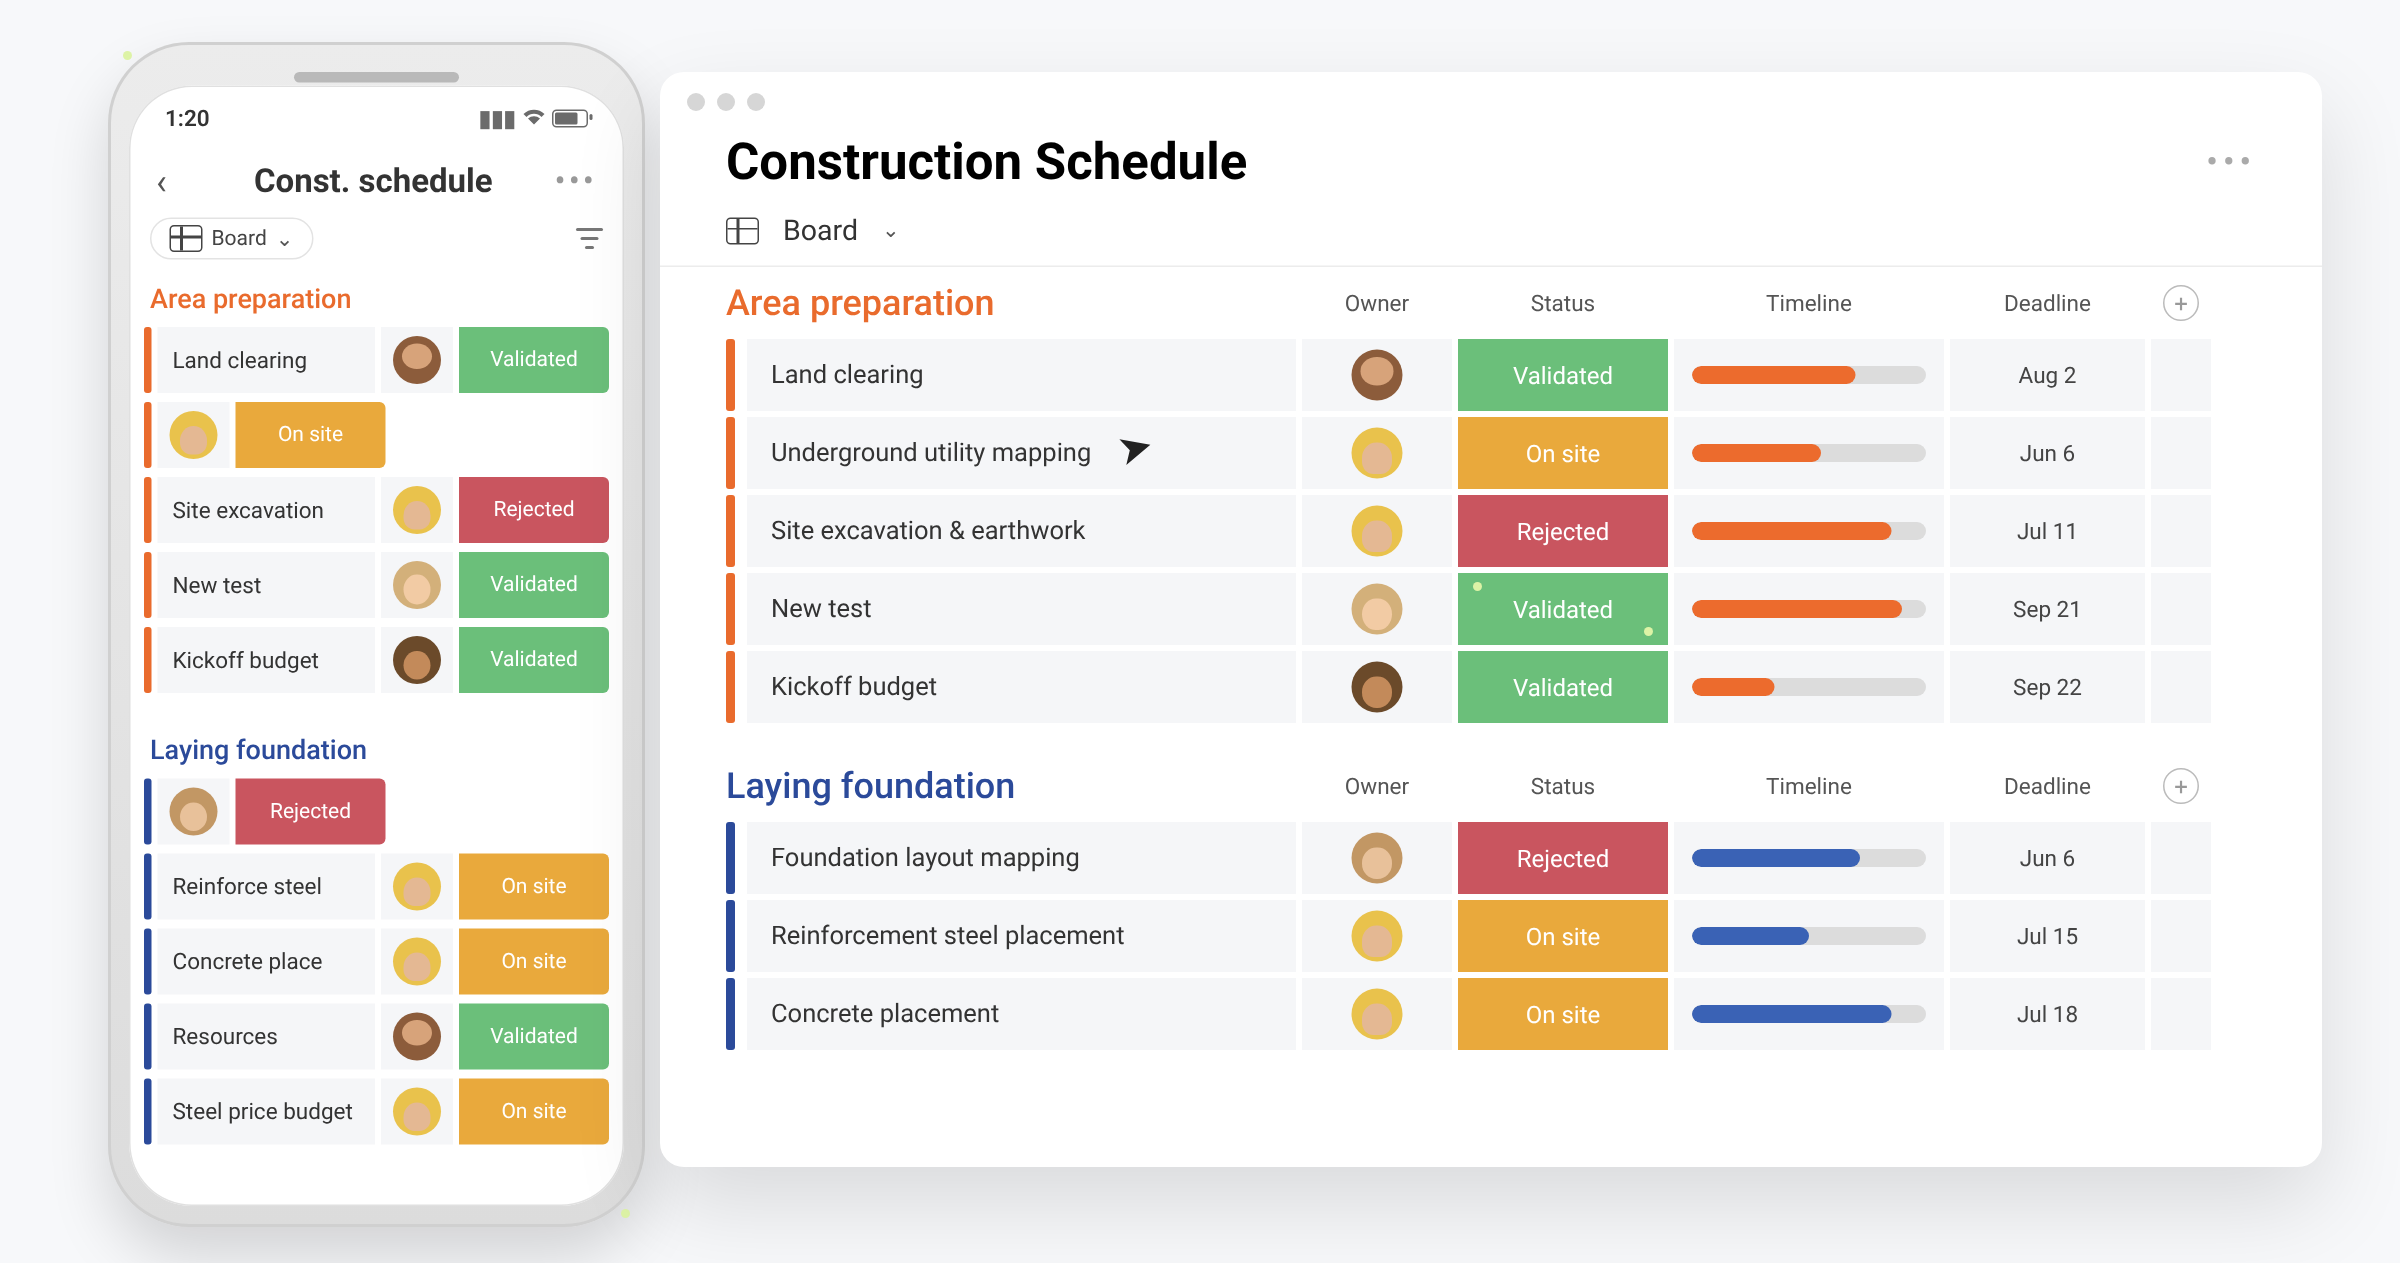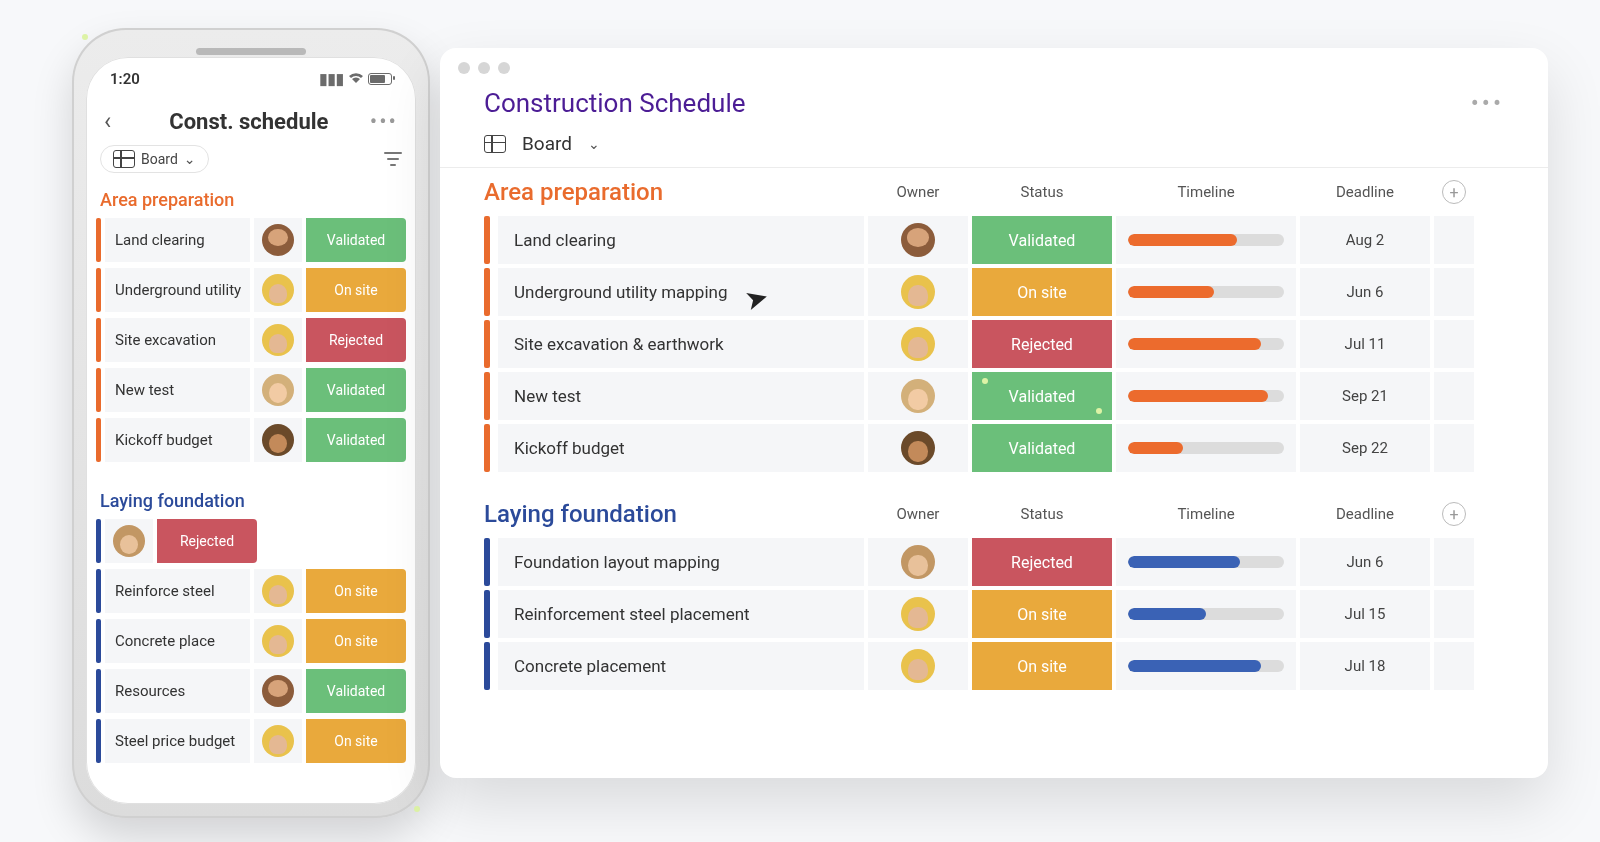--- a/index.html
+++ b/index.html
@@ -113,21 +113,21 @@
     display:flex; flex-direction:column;
     overflow:hidden;
   }
   .win-traffic { display:flex; gap:8px; padding:14px 18px 0; }
   .dot { width:12px; height:12px; border-radius:50%; background:#d6d6d6; }
 
   .win-head {
     display:flex; justify-content:space-between; align-items:center;
     padding: 14px 44px 0 44px;
   }
-  .win-title { font-size:26px; font-weight:400; color:#4c1d95; }
+  .win-title { font-size:34px; font-weight:700; color:#000000; }
   .win-dots  { font-size:24px; color:#aaa; letter-spacing:3px; }
 
   .win-toolbar {
     display:flex; align-items:center; gap:16px;
     padding: 14px 44px 12px;
     border-bottom:1px solid #ececec;
   }
   .board-icon {
     width:22px; height:18px; border:1.8px solid #444; border-radius:3px;
     position:relative; display:inline-block;
@@ -261,21 +261,20 @@
         <div class="p-row">
           <div class="p-bar orange"></div>
           <div class="p-name">Land clearing</div>
           <div class="p-avatar">
             <span class="av av-1"></span>
           </div>
           <div class="p-status st-validated">Validated</div>
         </div>
         <div class="p-row">
           <div class="p-bar orange"></div>
-          <div class="p-name">Underground utility</div>
           <div class="p-avatar">
             <span class="av av-2"></span>
           </div>
           <div class="p-status st-onsite">On site</div>
         </div>
         <div class="p-row">
           <div class="p-bar orange"></div>
           <div class="p-name">Site excavation</div>
           <div class="p-avatar">
             <span class="av av-2"></span>

